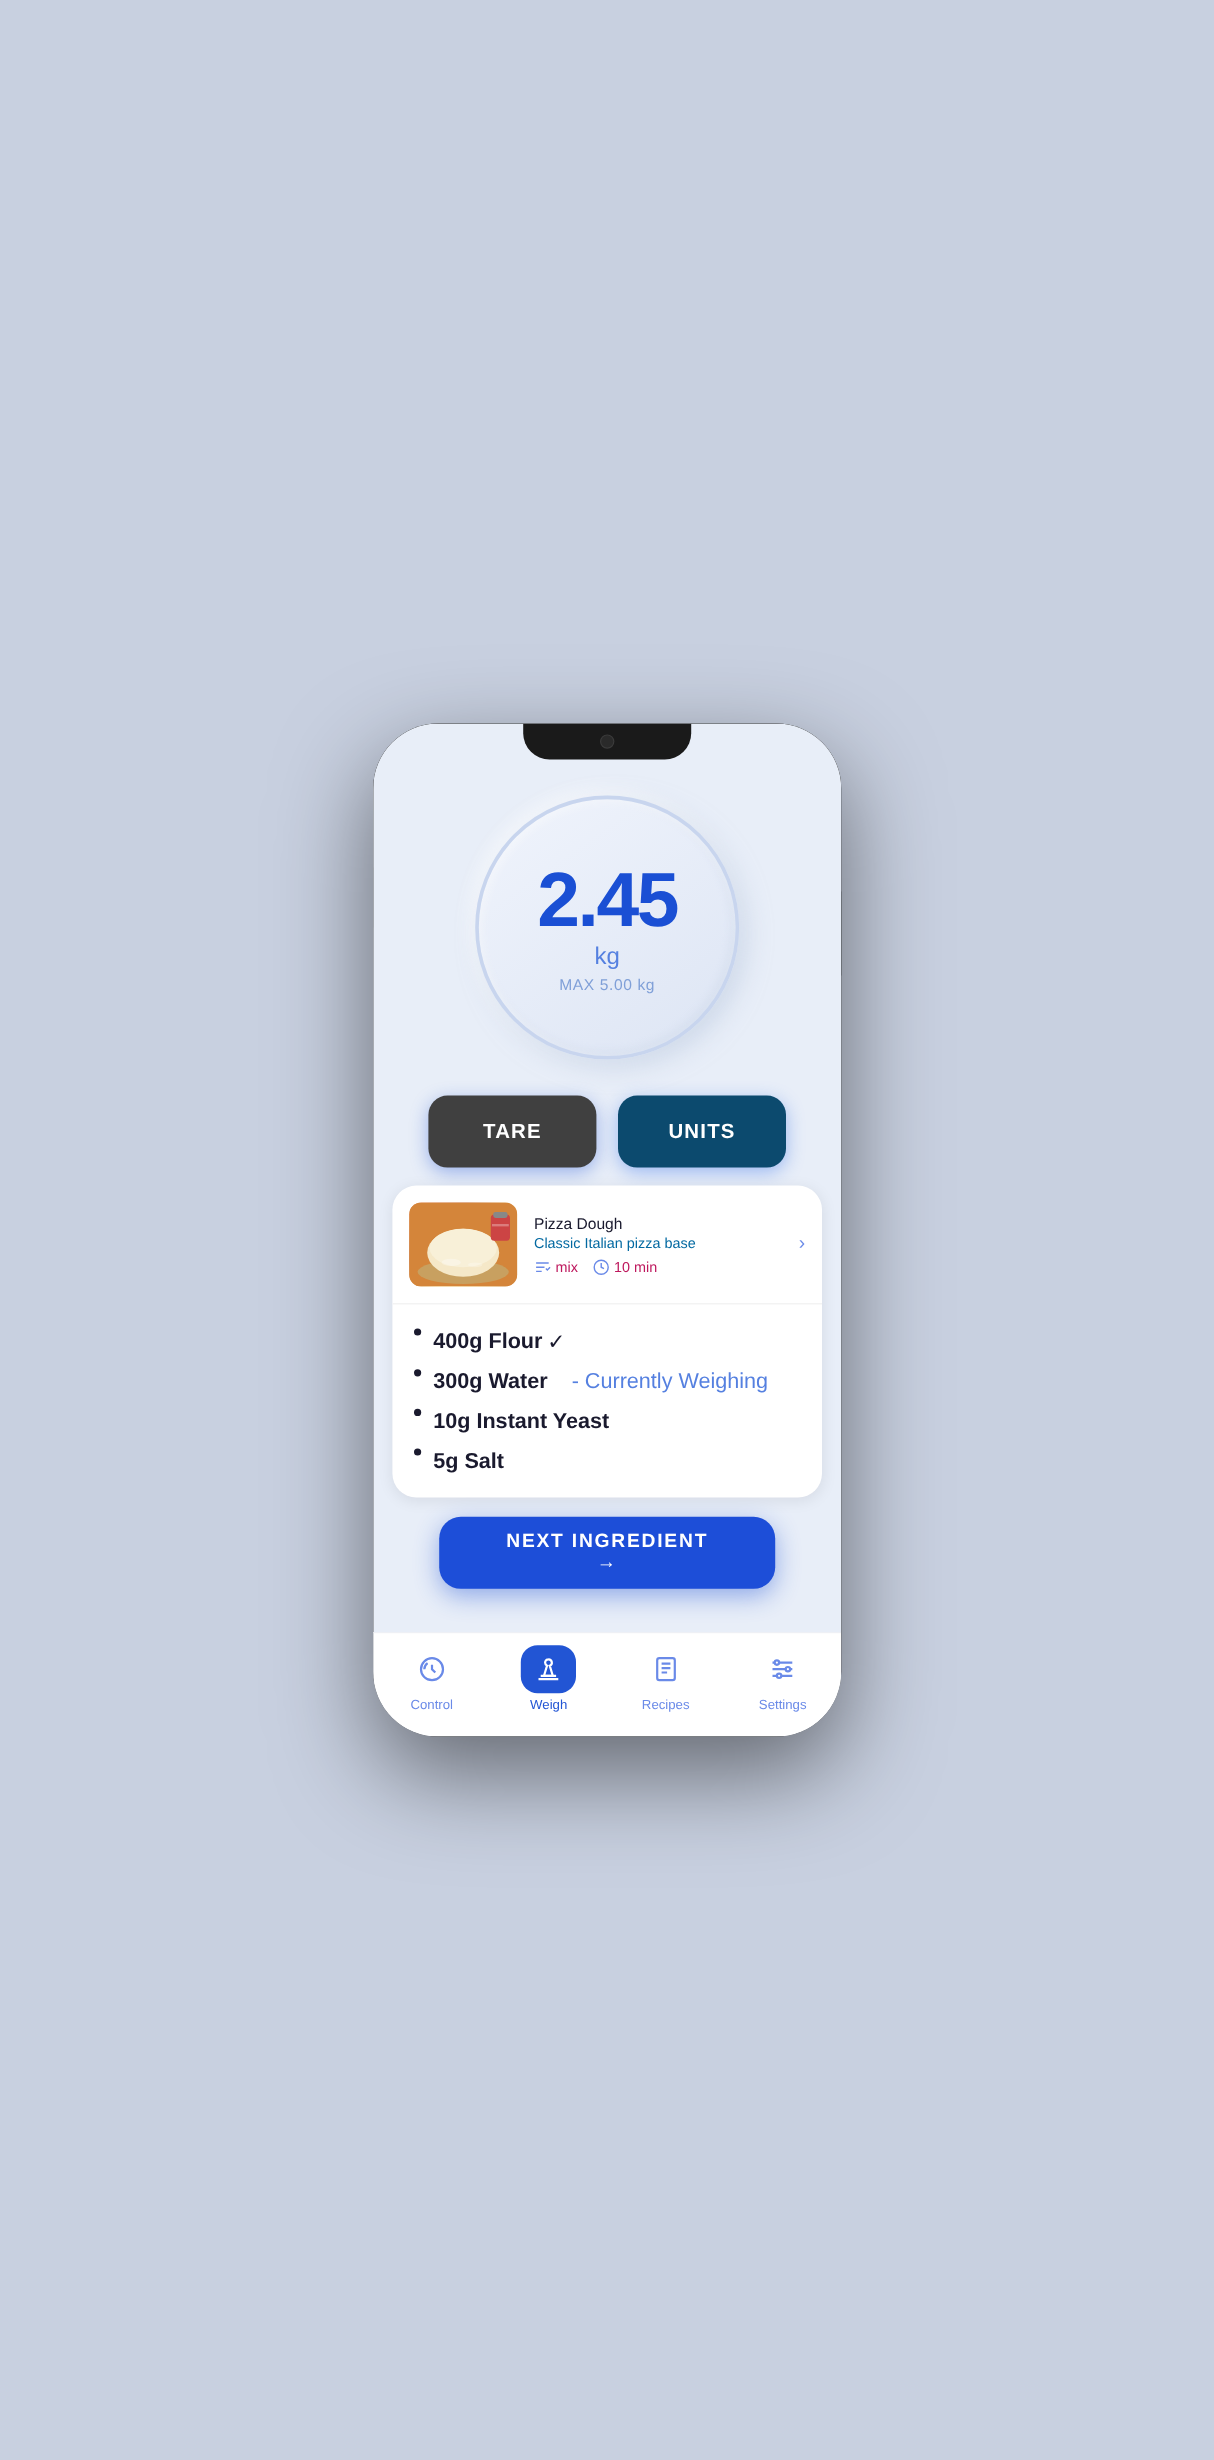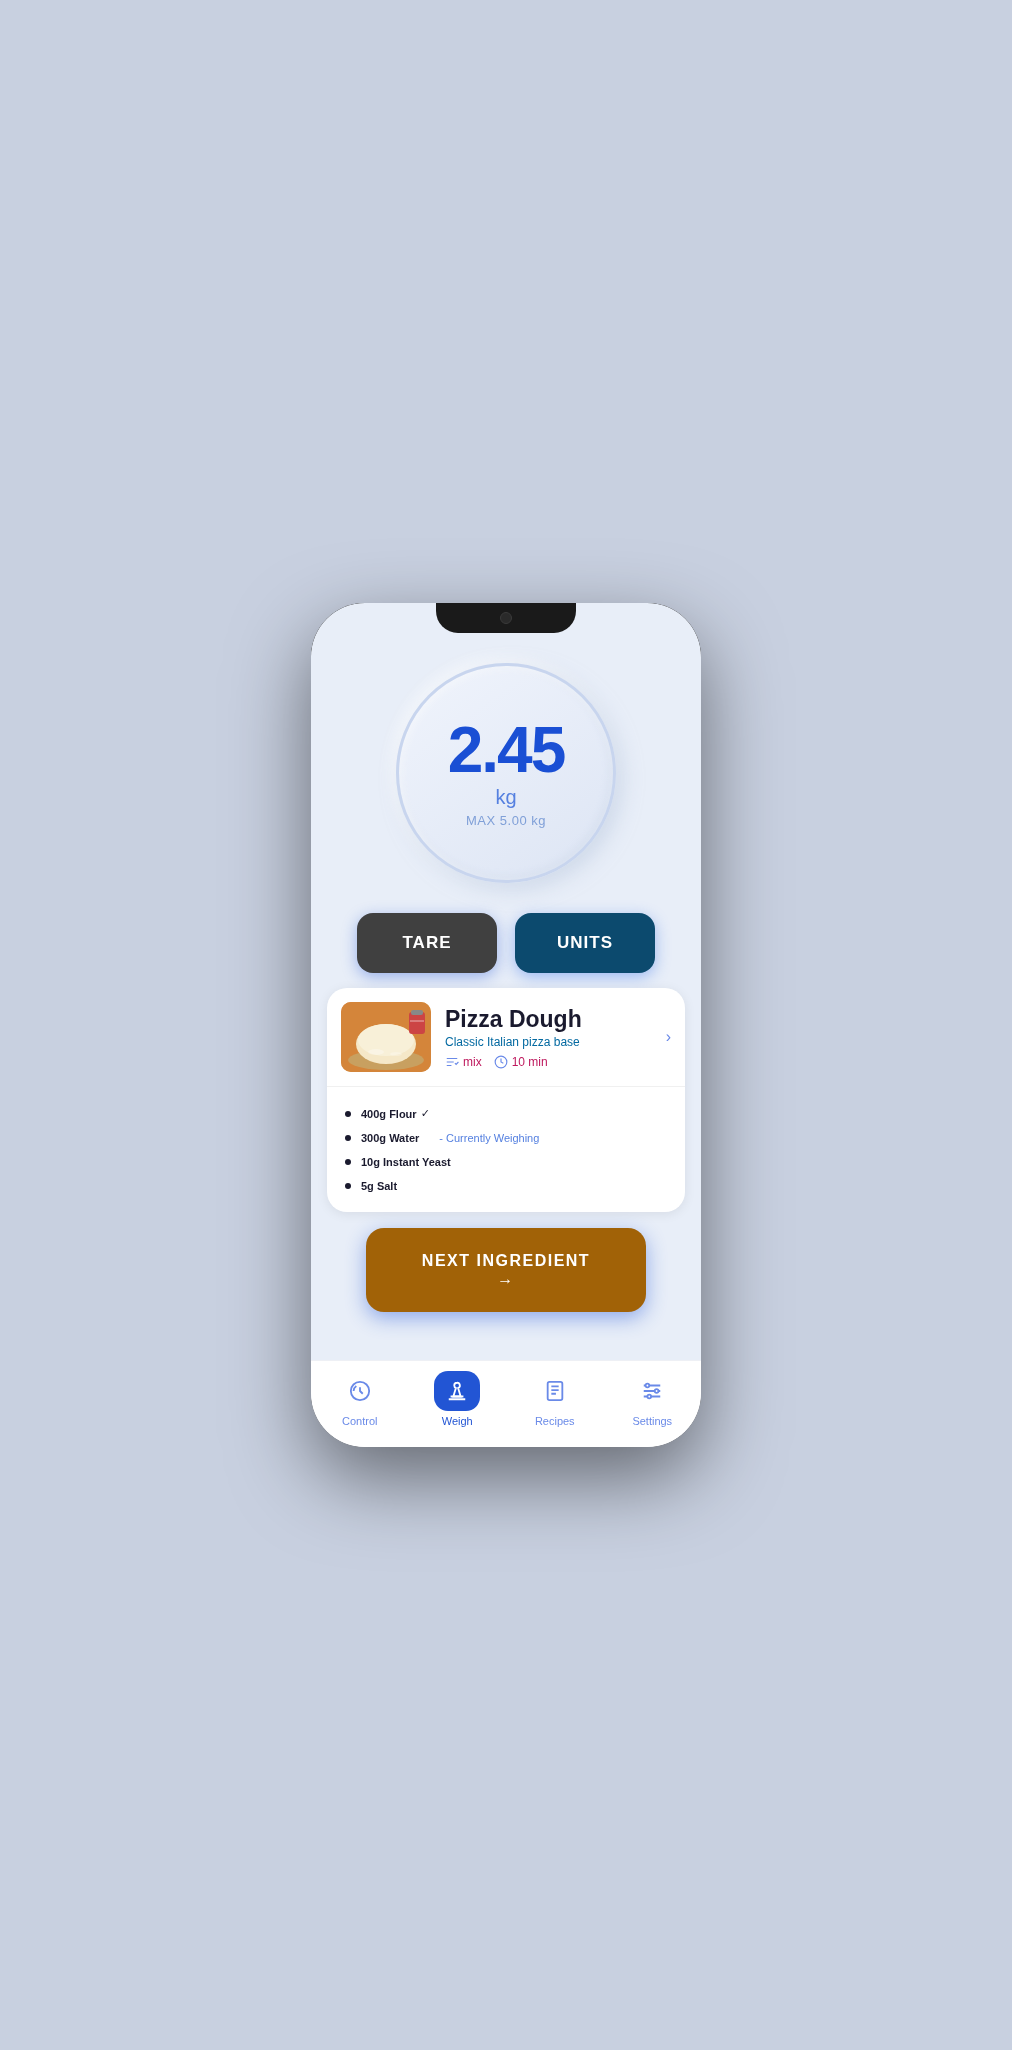--- a/index.html
+++ b/index.html
@@ -188,22 +188,22 @@
       flex-shrink: 0;
       background: linear-gradient(135deg, #e8925a 0%, #c4703a 30%, #f0c878 60%, #e8b860 80%, #d4945a 100%);
       position: relative;
     }
 
     .recipe-info {
       flex: 1;
     }
 
     .recipe-name {
-      font-size: 23px;
-      font-weight: 700;
+      font-size: 13px;
+      font-weight: 400;
       color: #1a1a2e;
     }
 
     .recipe-desc {
       font-size: 12px;
       color: #0369a1;
       margin-top: 2px;
     }
 
     .recipe-meta {
@@ -226,23 +226,22 @@
       font-size: 16px;
     }
 
     
     .ingredients-list {
       padding: 14px 18px;
     }
 
     .ingredient-item {
       display: flex;
-      align-items: center;
       padding: 6px 0;
-      font-size: 11px;
+      font-size: 18px;
       color: #1a1a2e;
       font-weight: 500;
     }
 
     .bullet {
       width: 6px;
       height: 6px;
       border-radius: 50%;
       background: #1a1a2e;
       margin-right: 10px;
@@ -266,25 +265,25 @@
     }
 
     
     .next-btn-section {
       display: flex;
       justify-content: center;
       padding: 16px 30px 12px;
     }
 
     .btn-next {
-      background: #a16207;
+      background: #1d4ed8;
       color: white;
       border: none;
       border-radius: 18px;
-      padding: 24px 48px;
+      padding: 12px 48px;
       font-size: 16px;
       font-weight: 700;
       letter-spacing: 1.5px;
       cursor: pointer;
       box-shadow: 0 6px 20px rgba(34,85,212,0.45);
       width: 100%;
       max-width: 280px;
     }
 
     

